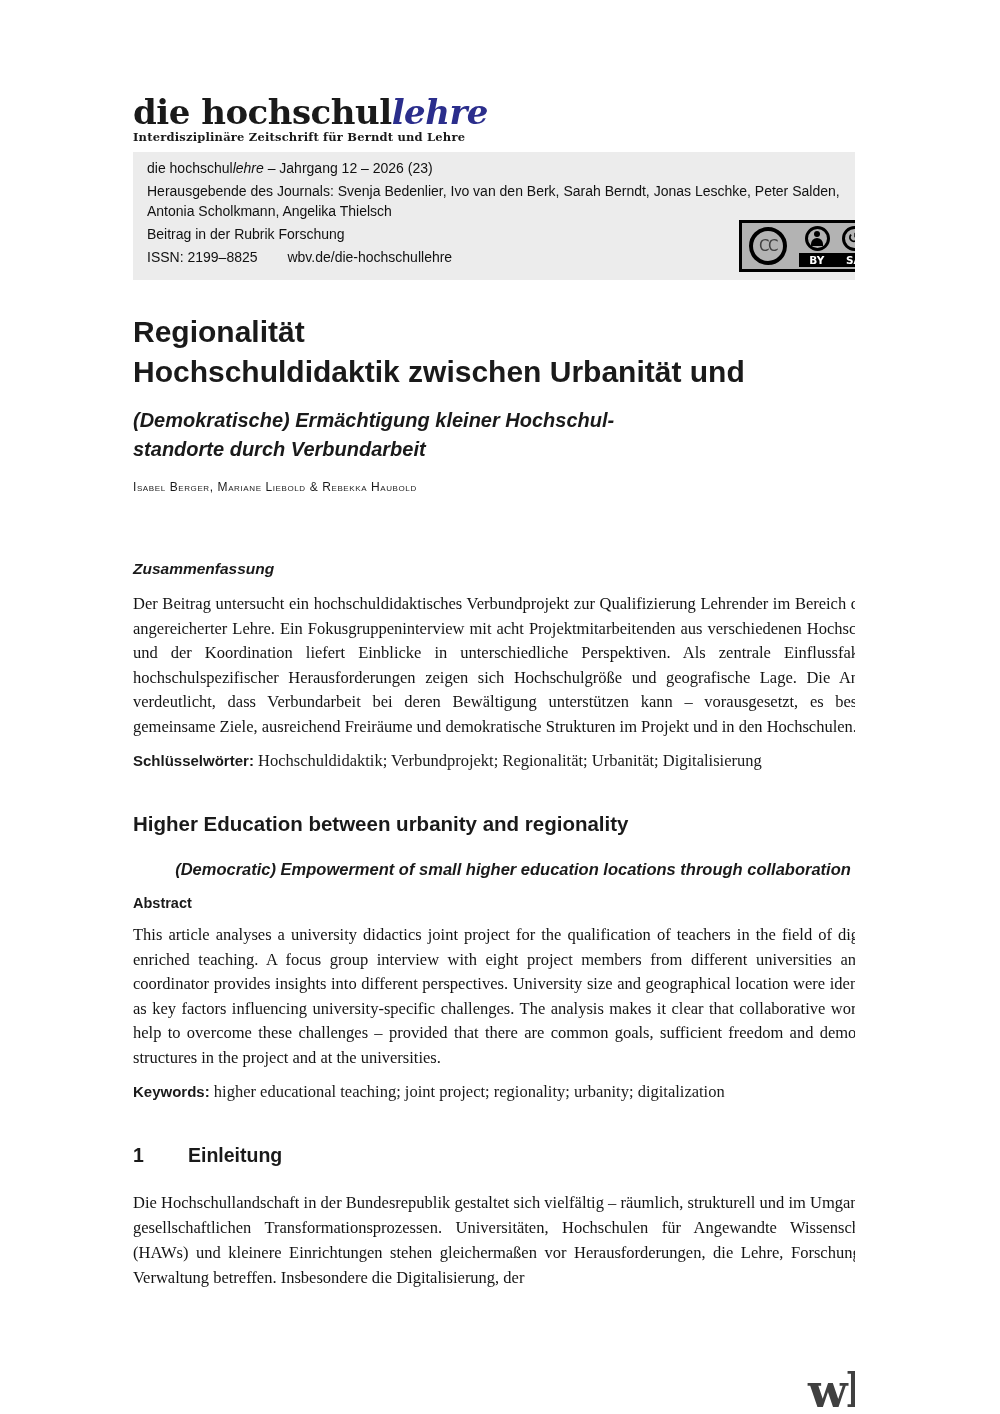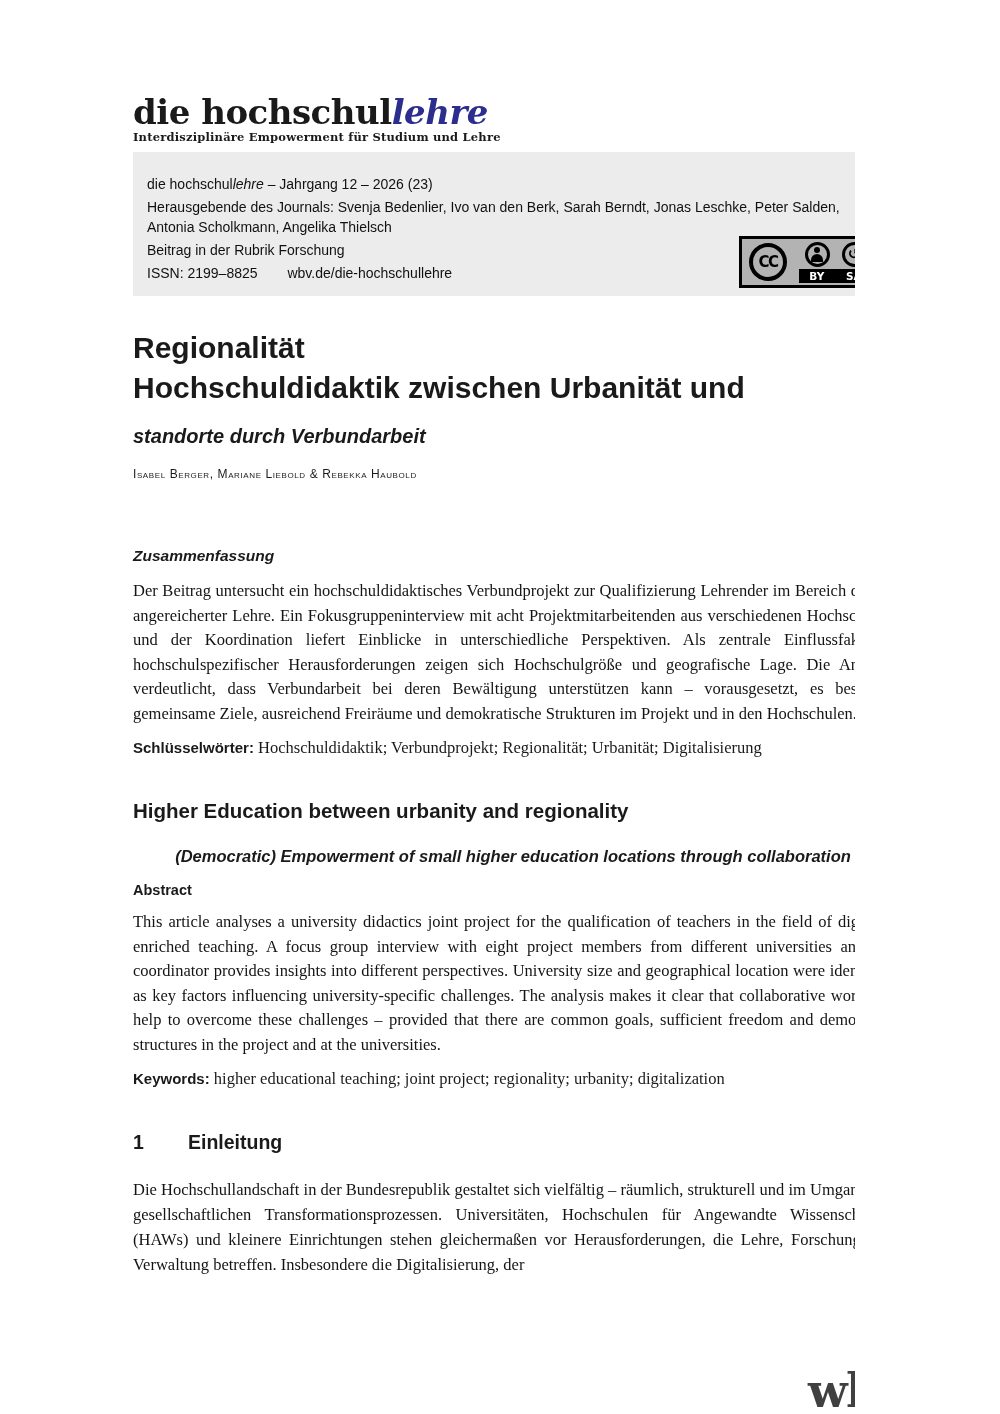--- a/index.html
+++ b/index.html
@@ -12,37 +12,37 @@
 
   
   .logo { margin-top:60px; font-family:"DejaVu Serif", serif; }
   .logo-main { font-size:34px; font-weight:bold; letter-spacing:-0.5px; line-height:36px; }
   .logo-main .blue { font-style:italic; }
   .logo-sub { font-size:11.5px; font-weight:bold; letter-spacing:0.2px; line-height:14px; }
 
   
   .header-box {
     position:relative; margin-top:8px; width:760px; background:#ececec;
-    padding:22px 14px 10px 14px;
+    padding:6px 14px 10px 14px;
     font-family:"Liberation Sans", sans-serif; font-size:14px; line-height:20px; color:#111;
   }
   .header-box .entry { margin-bottom:3px; }
   .header-box .entry:last-child { margin-bottom:0; }
   .issn-row span.url { margin-left:26px; }
   .it { font-style:italic; }
 
   
   .cc-badge {
     position:absolute; right:6px; bottom:8px; width:148px; height:52px;
     background:#b3b3b3; border:3px solid #000; display:flex; align-items:center;
   }
   .cc-logo {
     width:38px; height:38px; border:4px solid #000; border-radius:50%;
     margin-left:7px; flex:0 0 auto; display:flex; align-items:center; justify-content:center;
-    font-family:"DejaVu Sans", sans-serif; font-weight:bold; font-size:15px; letter-spacing:-1.5px; color:#000000;
+    font-family:"DejaVu Sans", sans-serif; font-weight:normal; font-size:15px; letter-spacing:-1.5px; color:#404040;
   }
   .cc-right { flex:1; display:flex; flex-direction:column; align-items:center; }
   .cc-circles { display:flex; gap:12px; }
   .cc-circle { width:25px; height:25px; border:3px solid #000; border-radius:50%;
     display:flex; flex-direction:column; align-items:center; justify-content:center; overflow:hidden; }
   .person-head { width:6px; height:6px; background:#000; border-radius:50%; margin-top:1px; }
   .person-body { width:12px; height:8px; background:#000; border-radius:6px 6px 0 0; margin-top:1px; }
   .sa-glyph { font-family:"DejaVu Sans", sans-serif; font-weight:bold; font-size:15px; line-height:15px; color:#000; }
   .cc-labels {
     width:74px; background:#000; color:#fff; display:flex; justify-content:space-around;
@@ -84,21 +84,21 @@
 </head>
 <body>
 
 <div class="page">
   <div class="content">
 
     <div class="logo">
       <div class="logo-main">
         <span>die hochschul</span><span class="blue" style="color:#2b2e8c">lehre</span>
       </div>
-      <div class="logo-sub">Interdisziplinäre Empowerment für Studium und Lehre</div>
+      <div class="logo-sub">Interdisziplinäre Zeitschrift für Berndt und Lehre</div>
     </div>
 
     <div class="header-box">
       <div class="entry">
         <span>die hochschul</span><span class="it">lehre</span><span> – Jahrgang 12 – 2026 (23)</span>
       </div>
       <div class="entry">Herausgebende des Journals: Svenja Bedenlier, Ivo van den Berk, Sarah Berndt, Jonas Leschke, Peter Salden, Antonia Scholkmann, Angelika Thielsch</div>
       <div class="entry">Beitrag in der Rubrik Forschung</div>
       <div class="entry issn-row">
         <span>ISSN: 2199–8825</span>
@@ -124,20 +124,21 @@
         </div>
       </div>
     </div>
 
     <h1 class="title">
       <div>Regionalität</div>
       <div>Hochschuldidaktik zwischen Urbanität und</div>
     </h1>
 
     <h2 class="subtitle">
+      <div>(Demokratische) Ermächtigung kleiner Hochschul-</div>
       <div>standorte durch Verbundarbeit</div>
     </h2>
 
     <div class="authors">Isabel Berger, Mariane Liebold &amp; Rebekka Haubold</div>
 
     <div class="label-h mt-zsf">Zusammenfassung</div>
     <p class="body-p">Der Beitrag untersucht ein hochschuldidaktisches Verbundprojekt zur Qualifizierung Lehrender im Bereich digital angereicherter Lehre. Ein Fokusgruppeninterview mit acht Projektmitarbeitenden aus verschiedenen Hochschulen und der Koordination liefert Einblicke in unterschiedliche Perspektiven. Als zentrale Einflussfaktoren hochschulspezifischer Herausforderungen zeigen sich Hochschulgröße und geografische Lage. Die Analyse verdeutlicht, dass Verbundarbeit bei deren Bewältigung unterstützen kann – vorausgesetzt, es bestehen gemeinsame Ziele, ausreichend Freiräume und demokratische Strukturen im Projekt und in den Hochschulen.</p>
     <p class="kw">
       <span class="kw-label">Schlüsselwörter:</span><span> Hochschuldidaktik; Verbundprojekt; Regionalität; Urbanität; Digitalisierung</span>
     </p>

